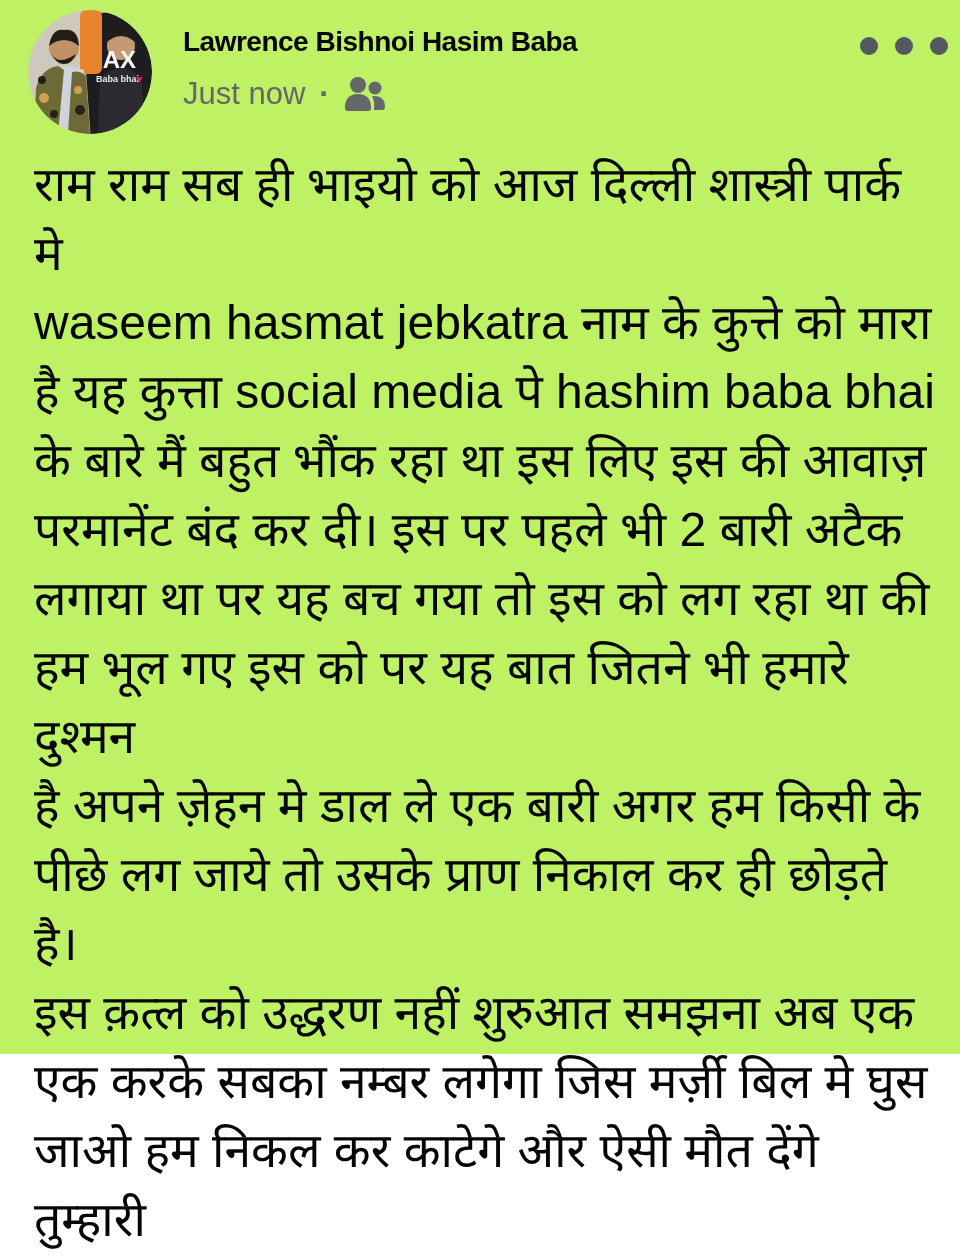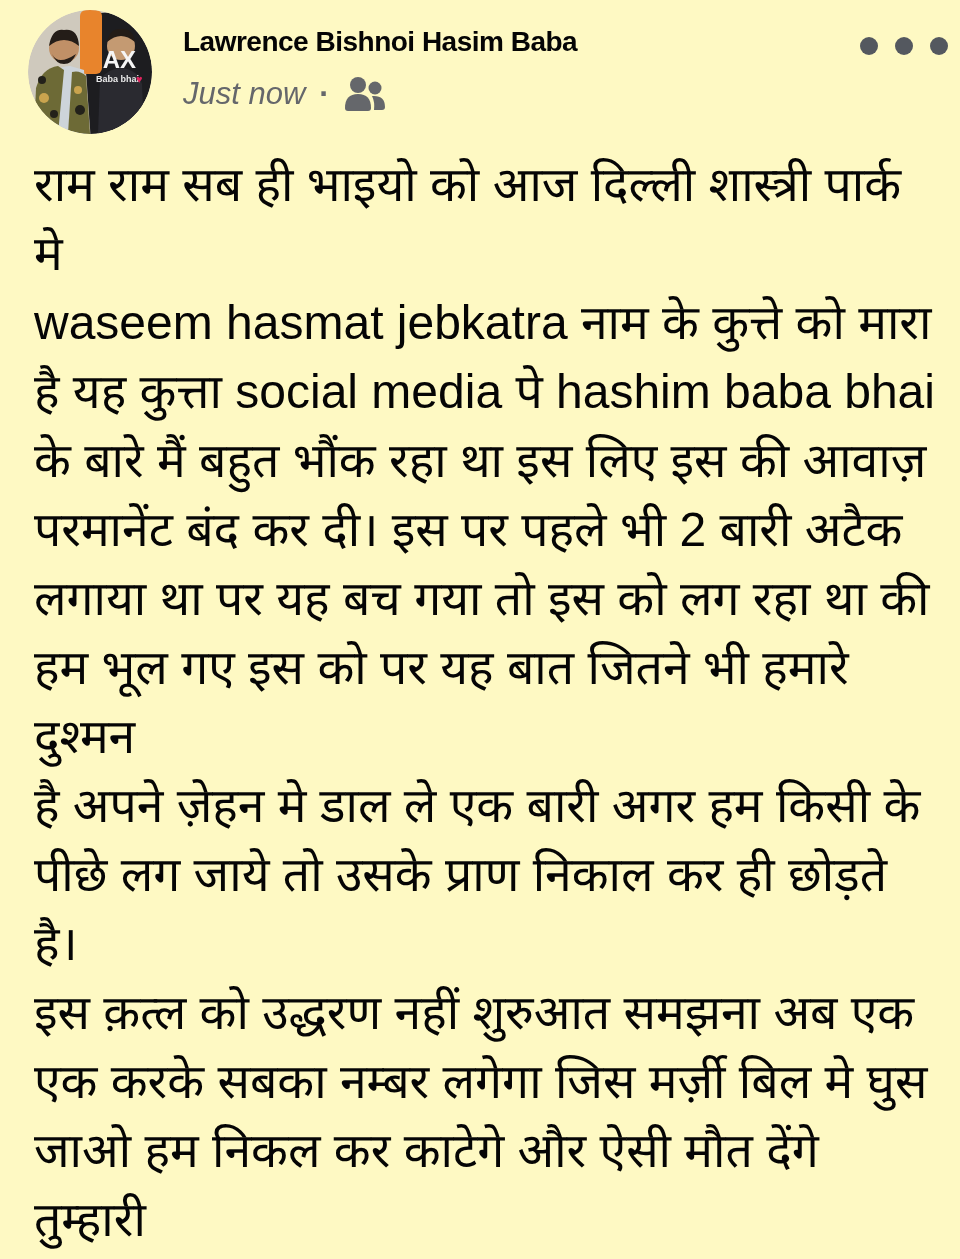--- a/index.html
+++ b/index.html
@@ -7,22 +7,22 @@
     padding: 0;
     background: #ffffff;
     width: 960px;
     height: 1259px;
     overflow: hidden;
     font-family: "Liberation Sans", "DejaVu Sans", sans-serif;
   }
   .post {
     position: relative;
     width: 960px;
-    height: 1259px;
-    background: #fef9c3;
+    height: 1054px;
+    background: #bef264;
   }
   
   .post-header {
     position: relative;
     height: 140px;
   }
   .avatar-wrap {
     position: absolute;
     left: 28px;
     top: 10px;
@@ -47,21 +47,21 @@
     cursor: pointer;
   }
   .meta-row {
     margin-top: 12px;
     display: flex;
     align-items: center;
     color: #65676b;
     font-size: 31px;
     line-height: 34px;
   }
-  .timestamp { cursor: pointer; font-style: italic; }
+  .timestamp { cursor: pointer; }
   .meta-sep {
     margin: 0 14px;
     font-weight: 700;
   }
   .friends-icon svg { display: block; }
   .menu-btn {
     position: absolute;
     left: 860px;
     top: 24px;
     width: 96px;

